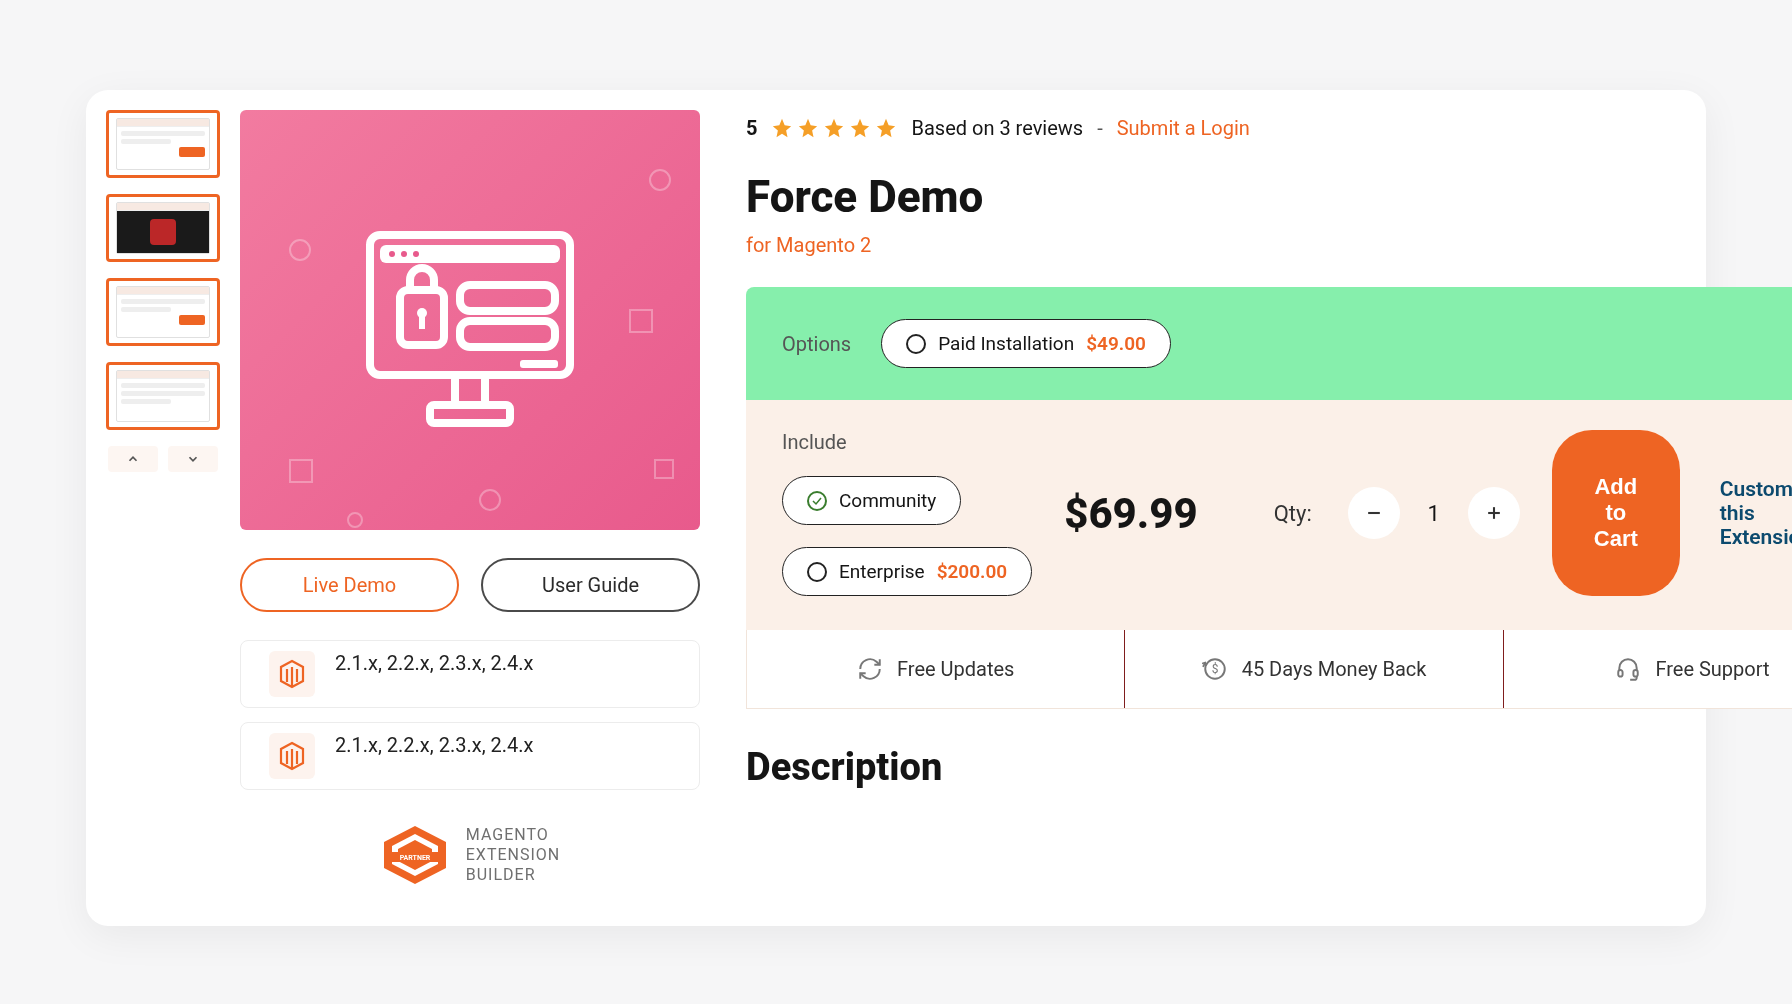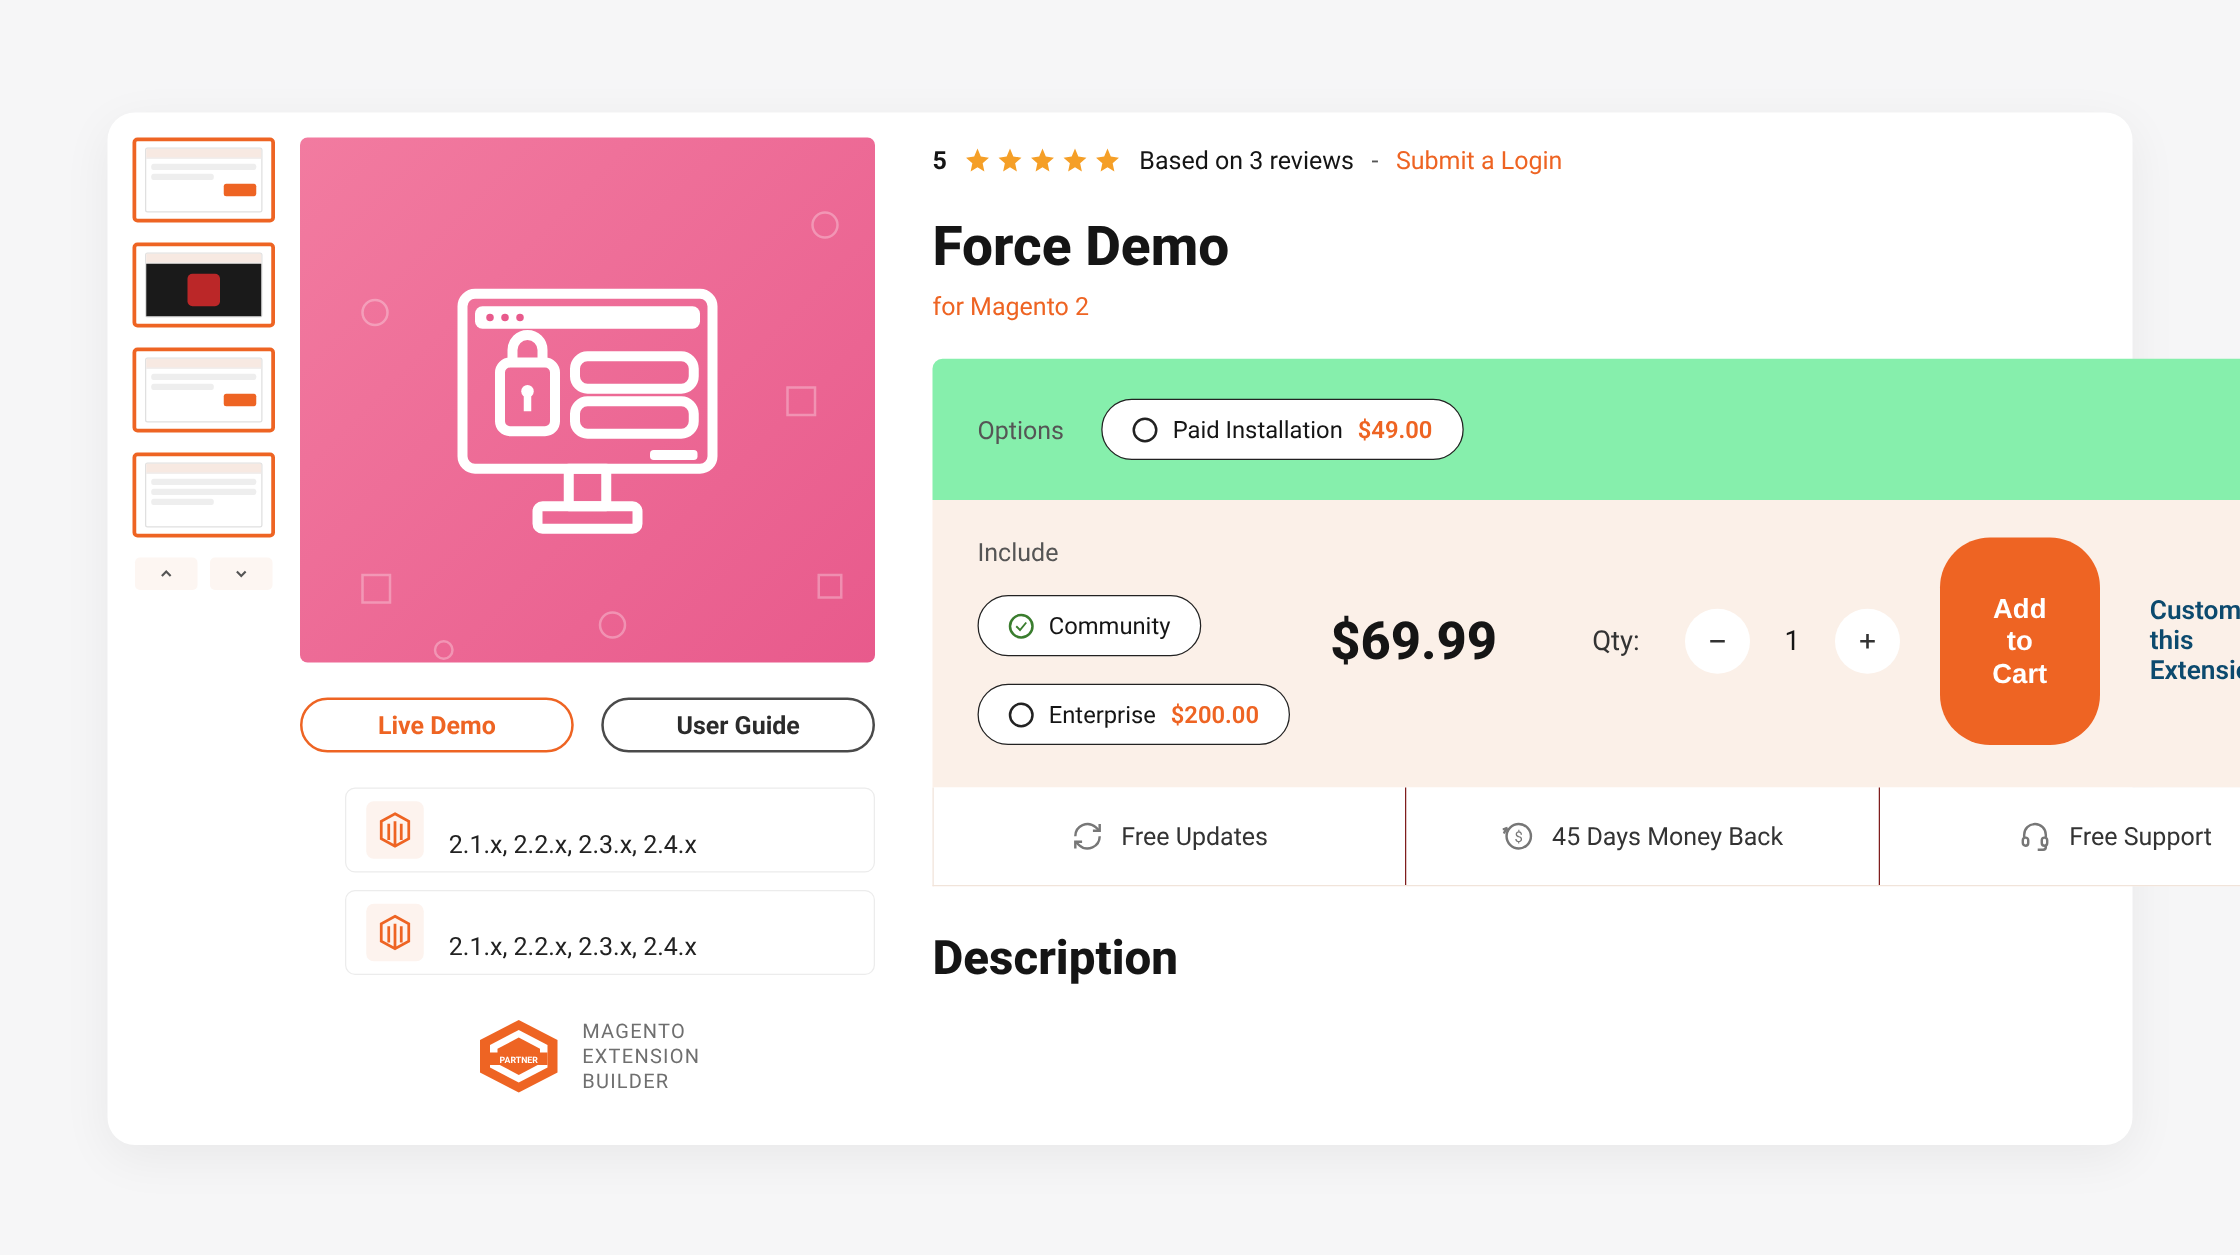--- a/index.html
+++ b/index.html
@@ -73,34 +73,33 @@
     border-radius: 6px;
     display:flex; justify-content:center; align-items:center;
     position:relative;
     overflow:hidden;
   }
   .hero svg.bg-pattern { position:absolute; inset:0; opacity:0.3; }
   .hero svg.monitor { position:relative; z-index:1; }
   .action-row { display:flex; gap:22px; justify-content:center;}
   .pill-btn {
     flex:1; max-width:220px;
-    height:44px; border-radius:40px;
+    height:54px; border-radius:40px;
     background:#fff;
-    font-size:20px; font-weight:700;
+    font-size:20px; font-weight:400;
     cursor:pointer;
     display:flex; align-items:center; justify-content:center;
   }
   .pill-btn.demo { border:2px solid #ee6423; color:#ee6423;}
   .pill-btn.guide { border:2px solid #4a4a4a; color:#2b2b2b;}
   .compat { display:flex; flex-direction:column; gap:14px;}
   .compat-item {
-    display:flex; align-items:flex-end; gap:20px;
+    display:flex; align-items:flex-start; gap:20px;
     border:1px solid #ececec; border-radius:8px;
-    padding:10px 16px;
-    margin-left:36px;
+    padding:10px 28px;
   }
   .mag-icon {
     width:46px; height:46px; border-radius:6px;
     background:#fdf3ee;
     display:flex; justify-content:center; align-items:center;
   }
   .compat-item span.txt { font-size:20px; color:#222;}
   .partner { display:flex; justify-content:center; align-items:center; gap:16px; padding-top:6px;}
   .partner .label { font-size:16px; letter-spacing:1px; color:#6f6f6f; line-height:1.25;}
 

